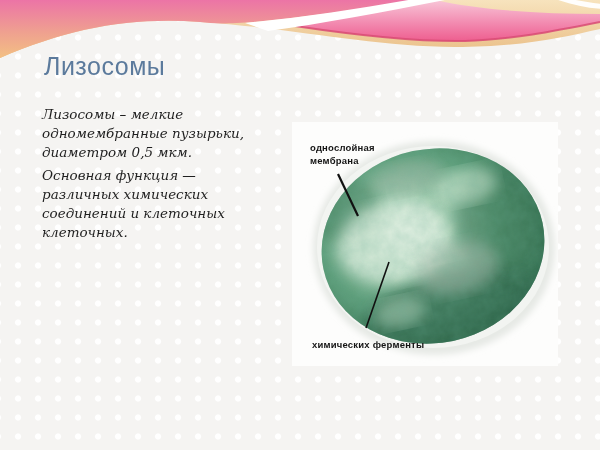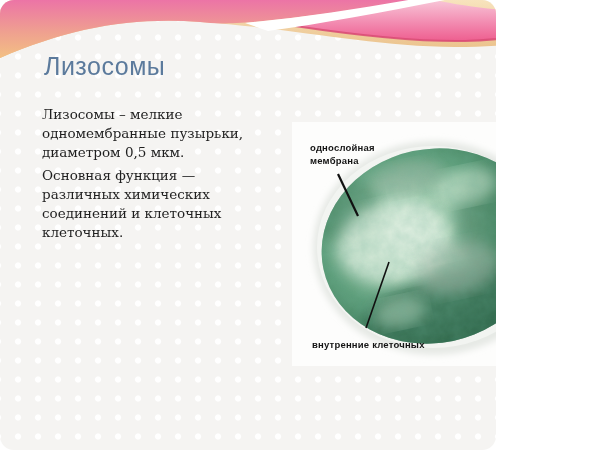--- a/index.html
+++ b/index.html
@@ -1,41 +1,41 @@
 <!DOCTYPE html>
 <html><head>
 <meta charset="utf-8">
 <style>
   html,body{margin:0;padding:0;}
   .slide{
     position:relative;
-    width:496px;height:450px;
+    width:600px;height:450px;
     overflow:hidden;
     background-color:#f5f4f2;
     background-image:radial-gradient(circle, #ffffff 2.6px, rgba(255,255,255,0) 3.6px);
     background-size:20px 19px;
     background-position:8px 9px;
     font-family:"Liberation Sans", sans-serif;
-    border-radius:14px;
   }
   .header-wave{
     position:absolute;left:0;top:0;width:600px;height:100px;
   }
   .slide-title{
     position:absolute;left:44px;top:52px;
     font-family:"Liberation Sans", sans-serif;
     font-size:25px;
     color:#5b7a9c;
     letter-spacing:0.5px;
   }
   .body-text{
     position:absolute;left:42px;top:105px;width:252px;
     font-family:"DejaVu Serif","Liberation Serif",serif;
     font-size:13.5px;line-height:19px;
     color:#1f1f1f;
+    font-style:italic;
   }
   .body-text .para{margin:0 0 4px 0;}
   .figure-panel{
     position:absolute;left:292px;top:122px;width:266px;height:244px;
     background:#fdfdfc;
   }
   .figure-svg{position:absolute;left:0;top:0;width:266px;height:244px;display:block;}
   .fig-label{
     position:absolute;
     font-family:"Liberation Sans",sans-serif;
@@ -141,16 +141,16 @@
       </g>
 
       <line x1="46" y1="52" x2="66" y2="94" stroke="#111111" stroke-width="2.2"></line>
       <line x1="74" y1="206" x2="97" y2="140" stroke="#111111" stroke-width="1.6"></line>
     </svg>
 
     <div class="fig-label label-membrane">
       <div>однослойная</div>
       <div>мембрана</div>
     </div>
-    <div class="fig-label label-enzymes">внутренние клеточных</div>
+    <div class="fig-label label-enzymes">химических ферменты</div>
   </div>
 
 </div>
 
 </body></html>

